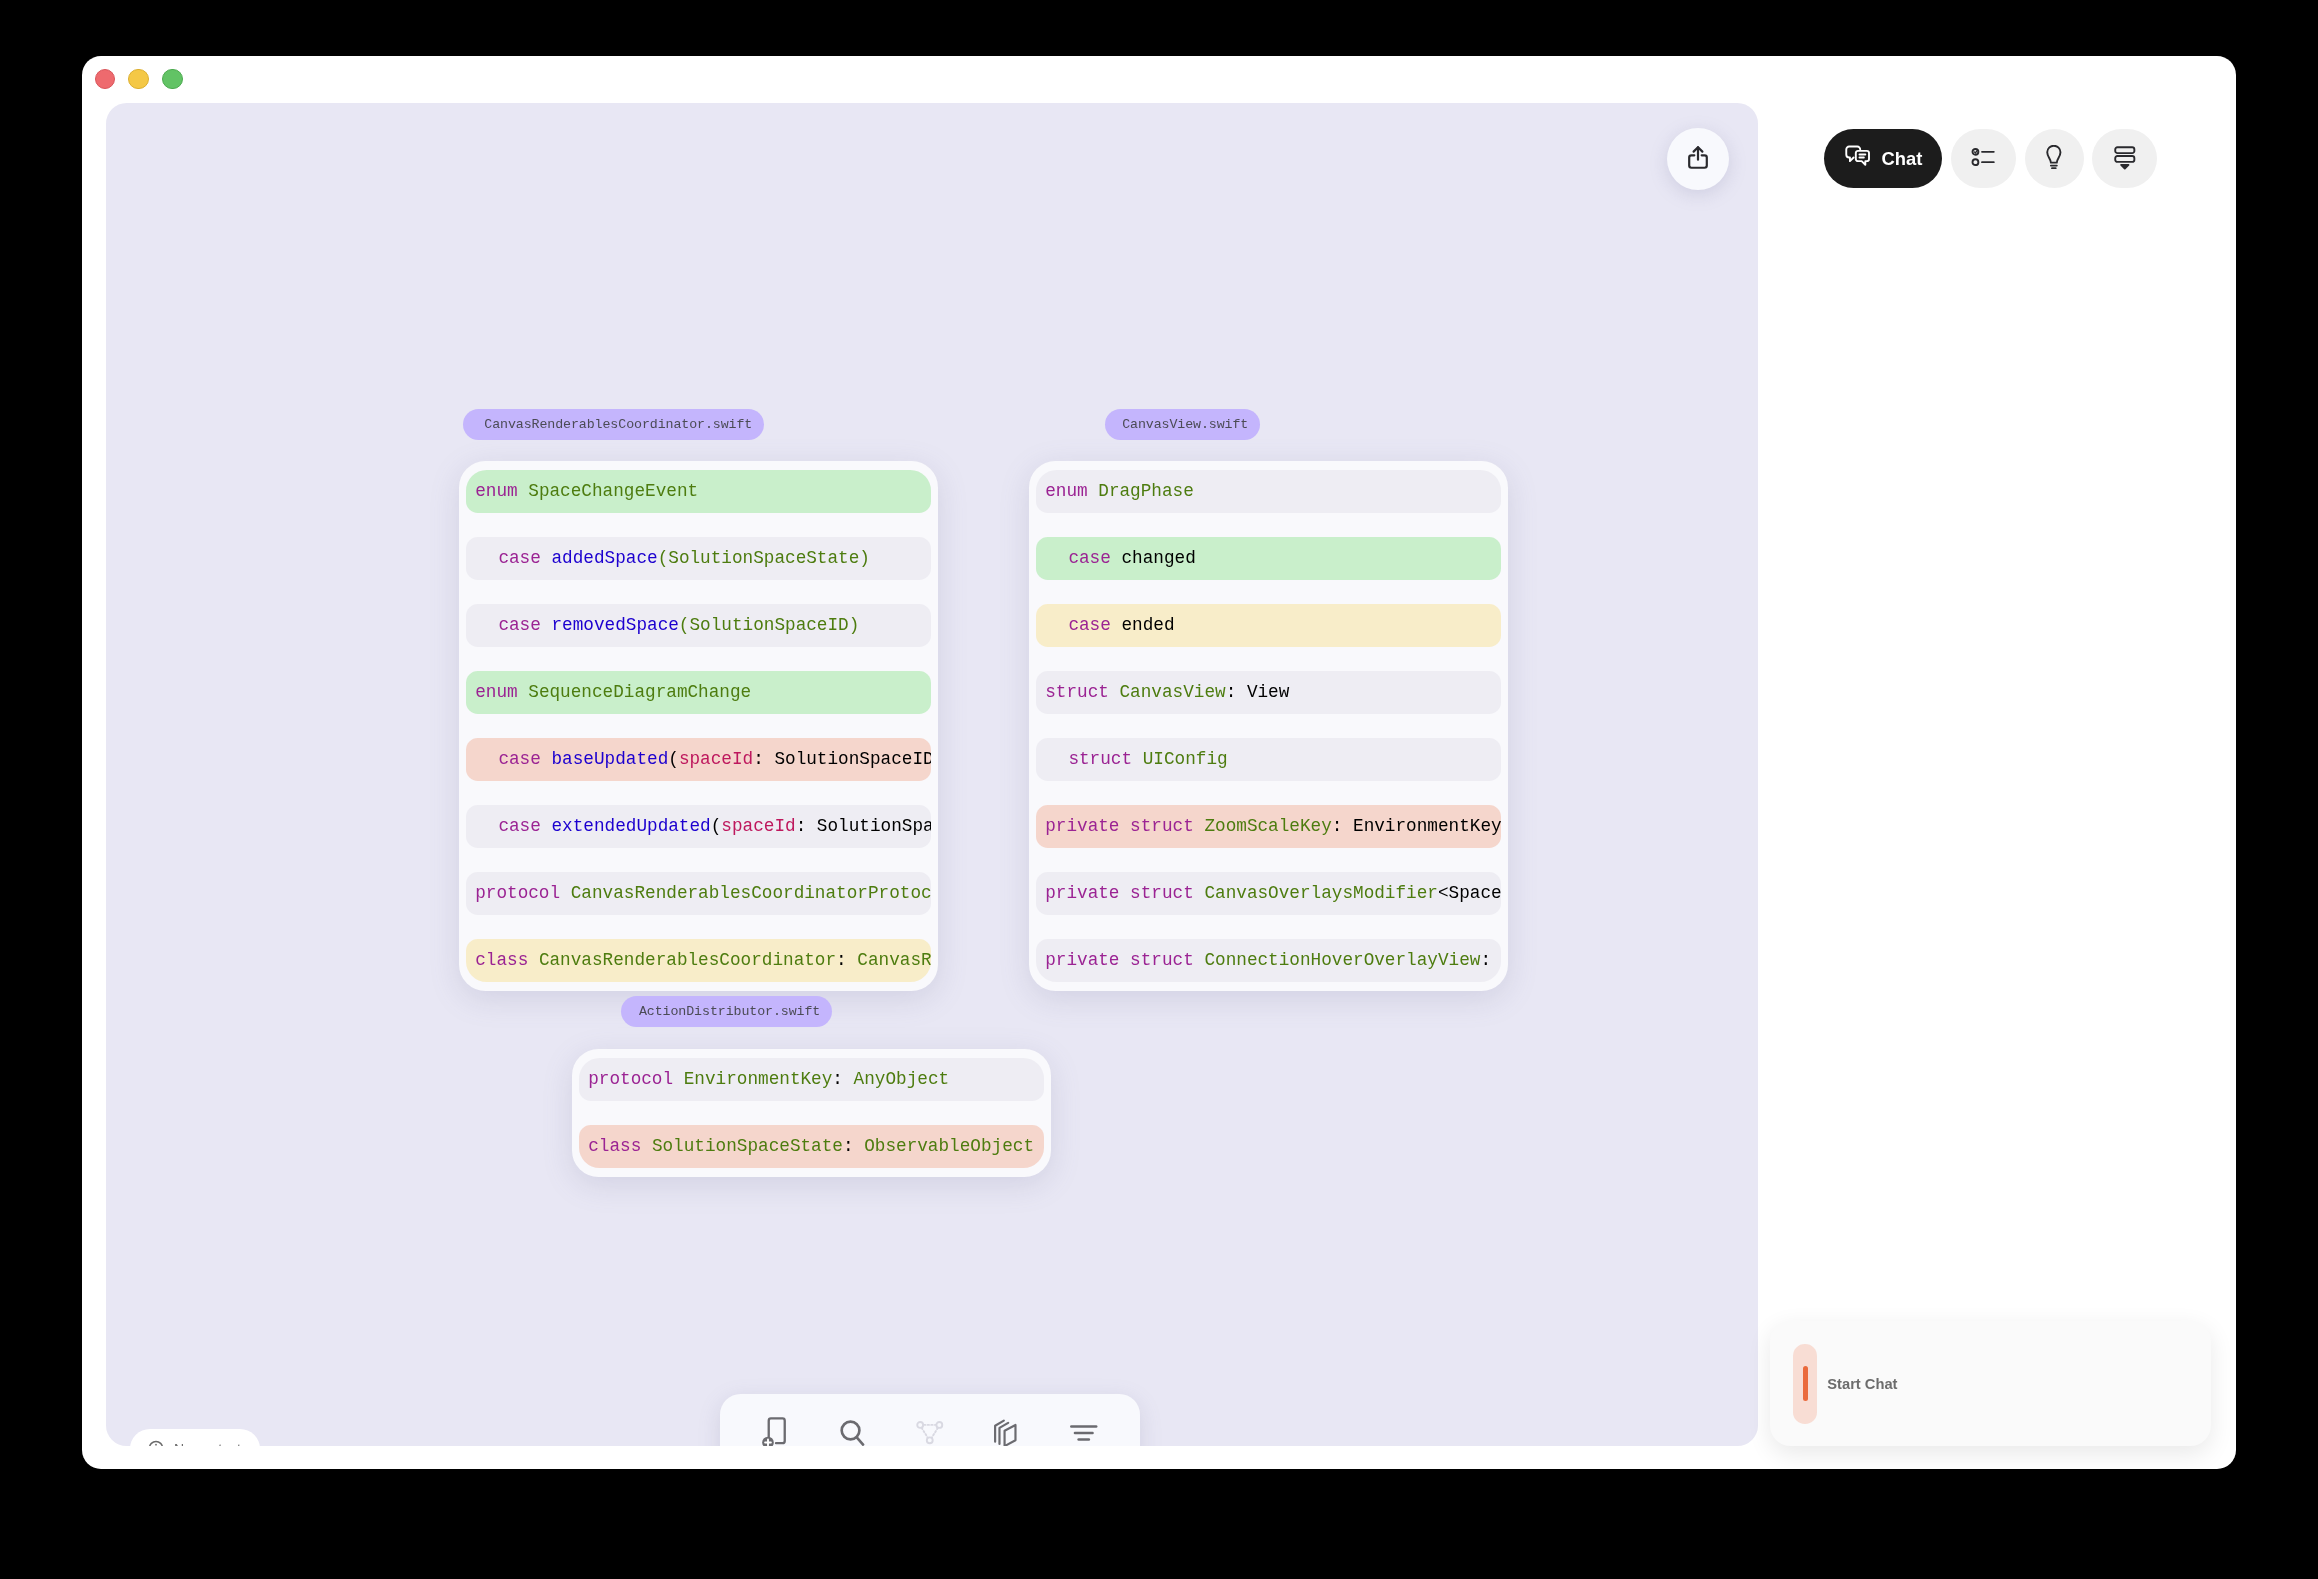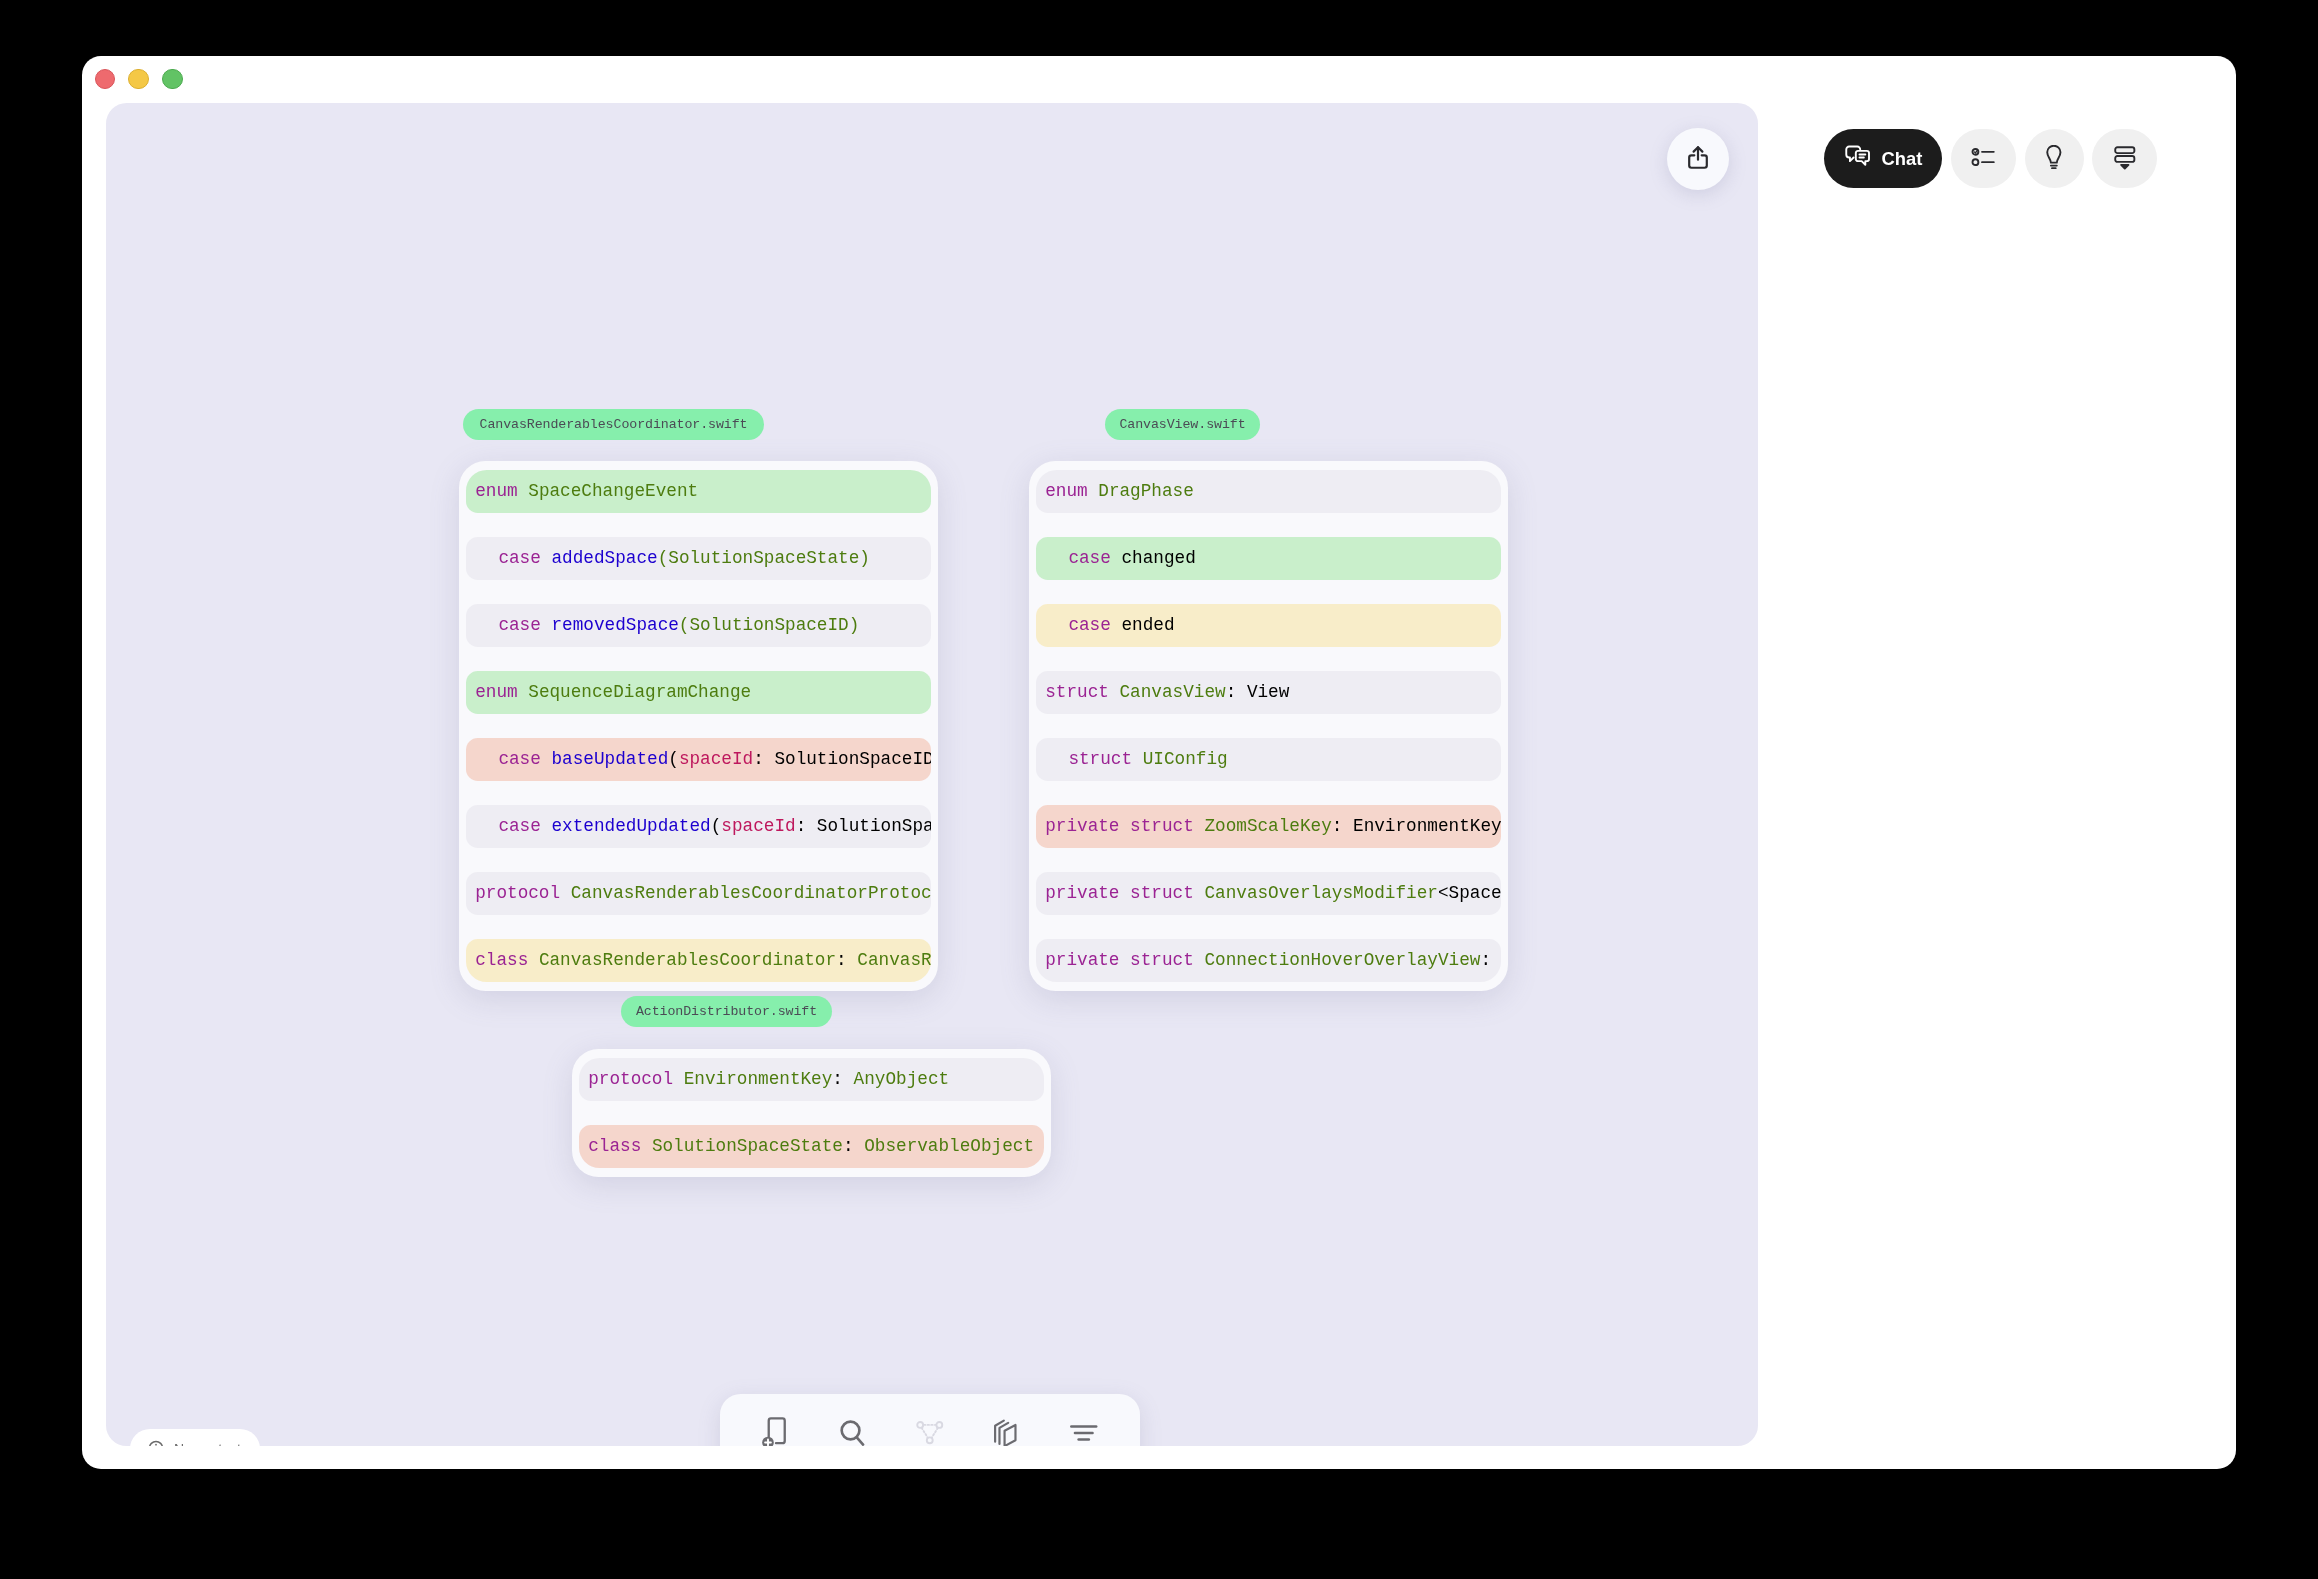--- a/index.html
+++ b/index.html
@@ -20,23 +20,23 @@
     position:absolute; left:24px; top:47px; width:1652px; height:1343px;
     background:#e8e7f4; border-radius:20.6px; overflow:hidden;
   }
   .share-btn {
     position:absolute; left:1561px; top:25px; width:62px; height:62px; border-radius:50%;
     background:#f8f9fd; box-shadow:0 4.4px 17.7px rgba(120,120,160,0.22);
     display:flex; align-items:center; justify-content:center; cursor:pointer;
   }
 
   .file-label {
-    position:absolute; height:31px; border-radius:15.5px; background:#86efac;
+    position:absolute; height:31px; border-radius:15.5px; background:#c4b5fd;
     font-family:"Liberation Mono", "DejaVu Sans Mono", monospace; font-size:13.3px; color:#4b4b55;
-    display:flex; align-items:center; justify-content:center; padding:0 11.8px; box-sizing:border-box;
+    display:flex; align-items:center; justify-content:flex-end; padding:0 11.8px; box-sizing:border-box;
     letter-spacing:-0.1px;
   }
   .card {
     position:absolute; width:479px; background:#f9f9fc; border-radius:26.5px;
     box-shadow:0 7.4px 29.5px rgba(110,110,150,0.18); padding:8.8px 7.4px; box-sizing:border-box;
   }
   .row {
     height:43px; border-radius:11.8px; background:#eeedf3; margin-bottom:24px;
     display:flex; align-items:center; padding-left:8.8px; box-sizing:border-box;
     font-family:"Liberation Mono", "DejaVu Sans Mono", monospace; font-size:17.7px;
@@ -246,15 +246,21 @@
         <span>
           <svg width="23.6" height="25" viewBox="0 0 32 34" fill="none" stroke="#2a2a2e" stroke-width="2.6" stroke-linejoin="round">
             <rect x="3" y="3" width="26" height="8" rx="3"></rect>
             <rect x="3" y="15" width="26" height="8" rx="3"></rect>
             <path d="M11 27 L16 32 L21 27 Z" fill="#2a2a2e"></path>
           </svg>
         </span>
       </div>
     </div>
 
+    <div class="chat-card">
+      <div class="pill-indicator">
+          <span></span>
+        </div>
+      <span class="label">Start Chat</span>
+    </div>
   </div>
 </div>
 
 
 </body></html>

